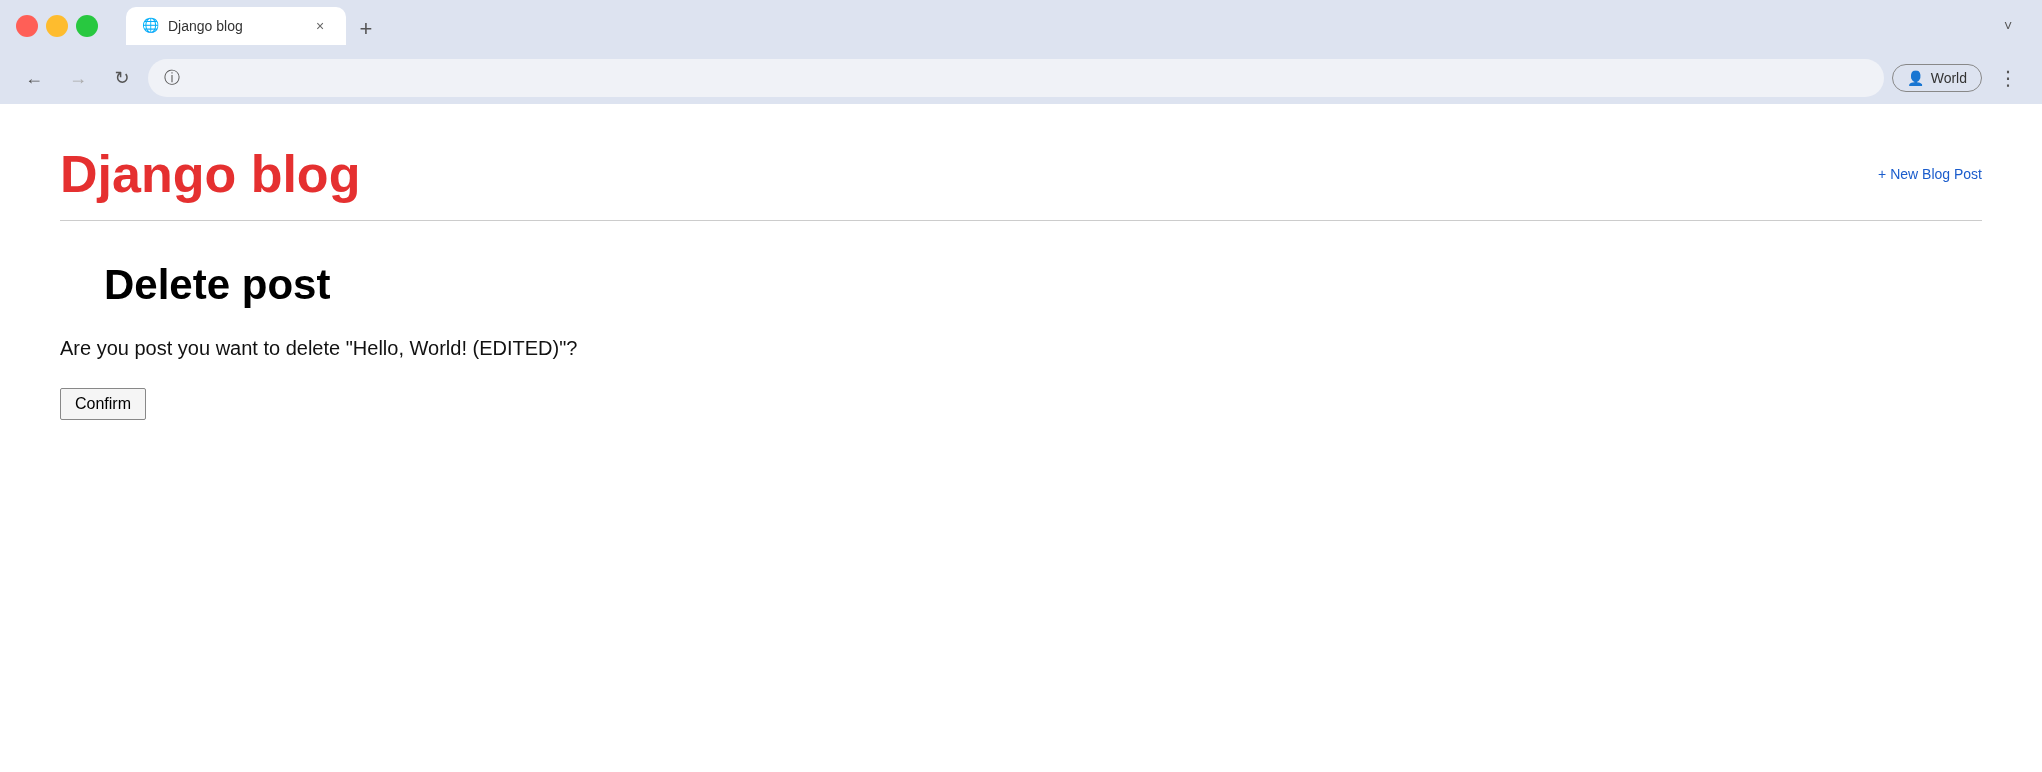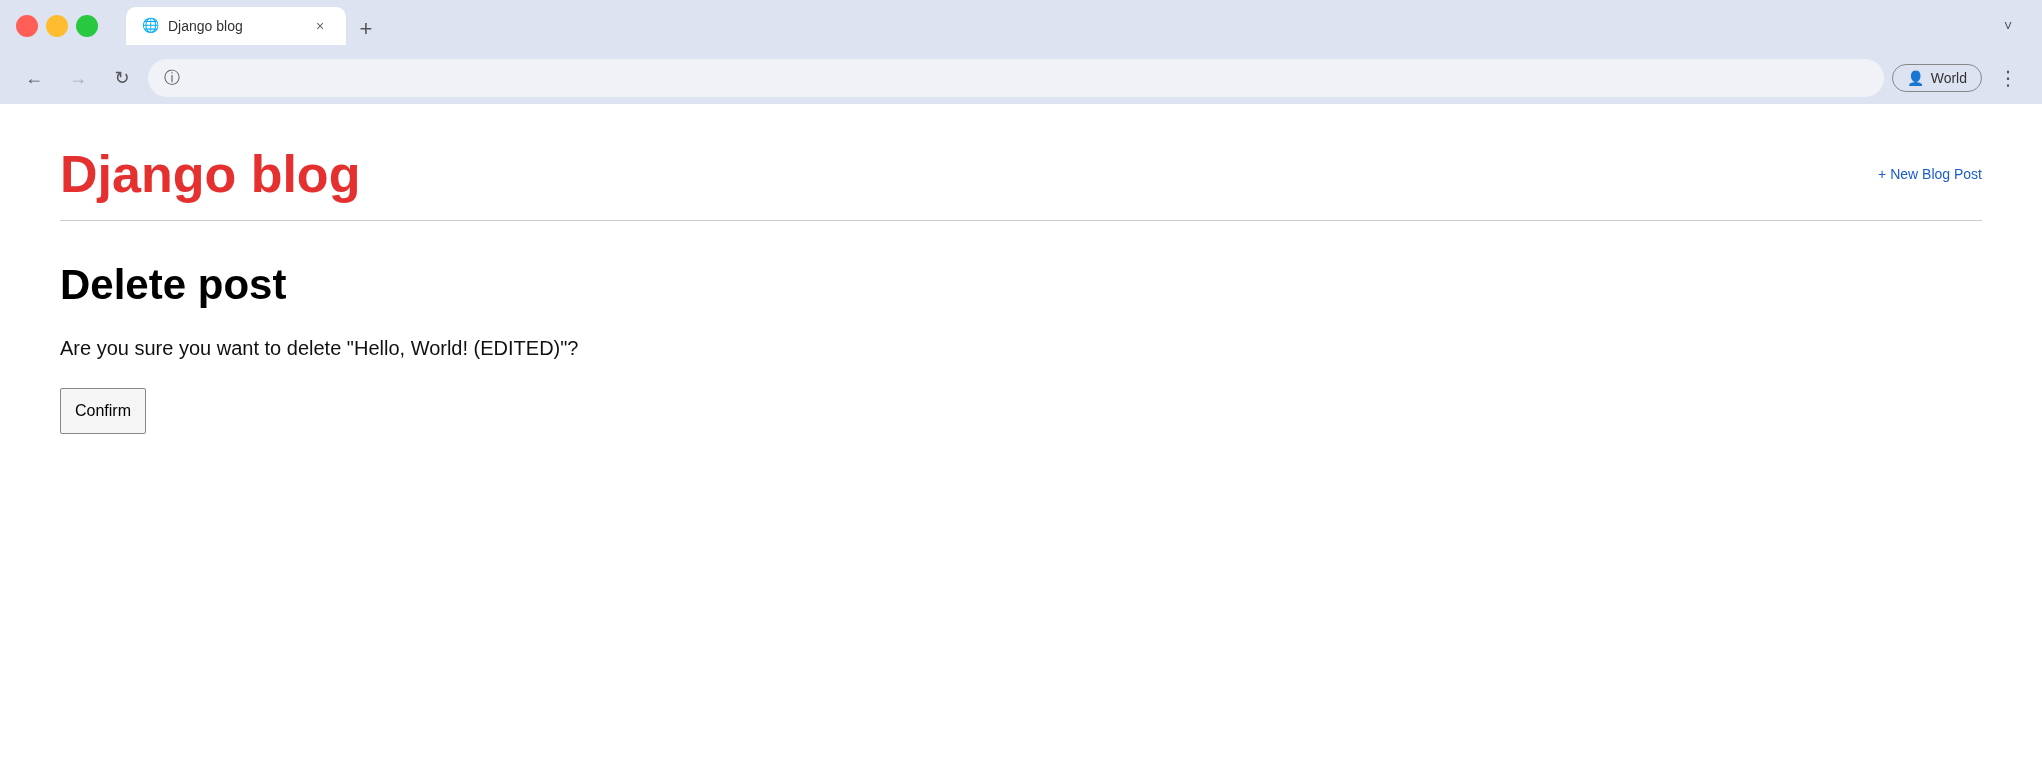--- a/index.html
+++ b/index.html
@@ -221,30 +221,31 @@
       border: none;
       border-top: 1px solid #ccc;
       margin-bottom: 40px;
     }
 
     .delete-heading {
       font-size: 42px;
       font-weight: bold;
       color: #000;
       margin-bottom: 28px;
+      margin-left: 44px;
     }
 
     .confirm-text {
       font-size: 20px;
       color: #111;
       margin-bottom: 28px;
     }
 
     .confirm-btn {
-      padding: 13px 14px;
+      padding: 6px 14px;
       font-size: 16px;
       border: 1px solid #888;
       background: #f5f5f5;
       cursor: pointer;
       border-radius: 2px;
     }
   </style>
 </head>
 <body>
 
@@ -293,17 +294,17 @@
 
   <div class="site-header">
     <h1 class="site-title">Django blog</h1>
     <a href="#" class="new-post-link">+ New Blog Post</a>
   </div>
 
   <hr class="divider">
 
   <h2 class="delete-heading">Delete post</h2>
 
-  <p class="confirm-text">Are you sure you want to delete "Hello, World! (EDITED)"?</p>
+  <p class="confirm-text">Are you post you want to delete "Hello, World! (EDITED)"?</p>
 
   <button class="confirm-btn">Confirm</button>
 
 </div>
 
 </body></html>

